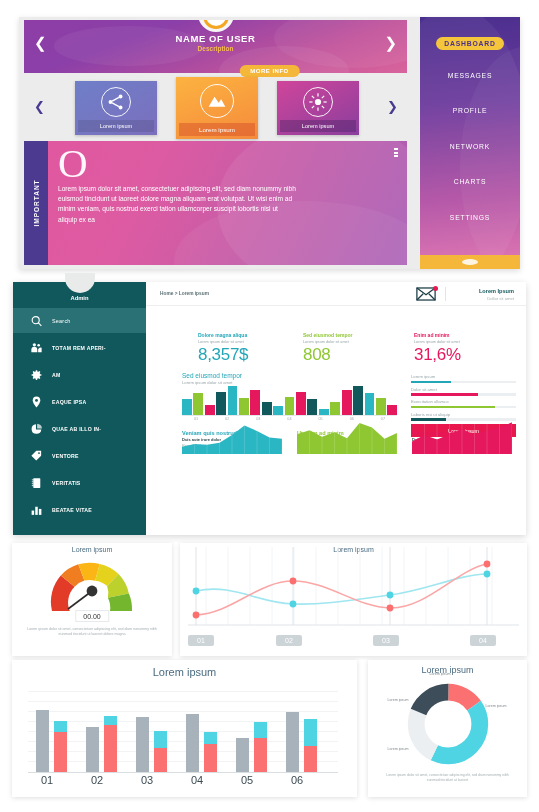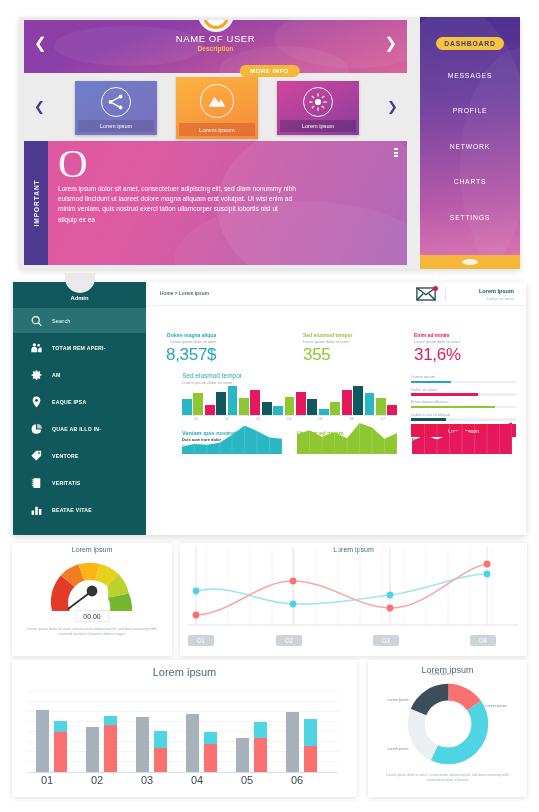--- a/index.html
+++ b/index.html
@@ -31,21 +31,21 @@
     position:absolute; left:50%; top:-14px; transform:translateX(-50%);
     width:36px;height:26px;border-radius:0 0 18px 18px;background:#f6f6f7;
   }
   .avatar-ring{
     position:absolute;left:50%;top:-17px;transform:translateX(-50%);
     width:26px;height:26px;border-radius:50%;background:#fff;
     border:3px solid #f5a623;
   }
   .hero-name{
     position:absolute;left:0;right:0;top:13px;text-align:center;
-    color:#fff;font-size:9.5px;letter-spacing:.6px;font-weight:400;
+    color:#fff;font-size:9.5px;letter-spacing:.6px;font-weight:700;
   }
   .hero-desc{
     position:absolute;left:0;right:0;top:25px;text-align:center;
     color:#f7bd4f;font-size:6.5px;font-weight:700;
   }
   .hero-arrow{
     position:absolute;top:16px;color:#fff;font-size:15px;font-weight:700;
     font-family:"DejaVu Sans",sans-serif;line-height:1;cursor:pointer;
   }
   .hero-arrow.l{left:10px;} .hero-arrow.r{right:10px;}
@@ -169,21 +169,21 @@
   .mail-badge{ position:absolute;right:88px;top:4px;width:5px;height:5px;border-radius:50%;background:#e8174e;}
   .topsep{ position:absolute;right:80px;top:5px;width:1px;height:14px;background:#e2e5e8;}
   .uname{ position:absolute;right:12px;top:6px;text-align:right;color:#11585c;font-size:5.6px;font-weight:700;}
   .usub{ position:absolute;right:12px;top:14px;text-align:right;color:#a8b3b6;font-size:4.2px;}
 
   .p2-title-bar{ position:absolute;left:0;top:24px;width:380px;height:24px;background:#f4f6f7;}
   .p2-title{ position:absolute;left:14px;top:7px;color:#11585c;font-size:10px;}
 
   .kpis{ position:absolute;left:0;top:50px;width:380px;height:38px;}
   .kpi{ position:absolute;top:0;}
-  .kpi.k1{left:20px;text-align:right;} .kpi.k2{left:157px;} .kpi.k3{left:268px;}
+  .kpi.k1{left:52px;} .kpi.k2{left:157px;} .kpi.k3{left:268px;}
   .kpi .kt{ font-size:5px;font-weight:700; }
   .kpi .ks{ font-size:3.8px;color:#9aa7ab;margin-top:1.5px;}
   .kpi .kv{ font-size:17px;margin-top:1px;letter-spacing:-.3px;}
   .k1 .kt,.k1 .kv{color:#23a6b8;} .k2 .kt,.k2 .kv{color:#8fc733;} .k3 .kt,.k3 .kv{color:#e5175d;}
 
   .bchart{ position:absolute;left:36px;top:90px;width:215px;height:52px;}
   .bchart .bt{ color:#23a6b8;font-size:6.5px;}
   .bchart .bs{ color:#9aa7ab;font-size:4.2px;margin-top:1px;}
   .bars{ position:absolute;left:0;top:14px;width:215px;height:30px;
      border-bottom:1px solid #e4e8ea; display:flex;align-items:flex-end;gap:1.6px;}
@@ -469,21 +469,21 @@
 
         <div class="kpis">
           <div class="kpi k1">
             <div class="kt">Dolore magna aliqua</div>
             <div class="ks">Lorem ipsum dolor sit amet</div>
             <div class="kv">8,357$</div>
           </div>
           <div class="kpi k2">
             <div class="kt">Sed eiusmod tempor</div>
             <div class="ks">Lorem ipsum dolor sit amet</div>
-            <div class="kv">355</div>
+            <div class="kv">808</div>
           </div>
           <div class="kpi k3">
             <div class="kt">Enim ad minim</div>
             <div class="ks">Lorem ipsum dolor sit amet</div>
             <div class="kv">31,6%</div>
           </div>
         </div>
 
         <div class="bchart">
           <div class="bt">Sed eiusmod tempor</div>

